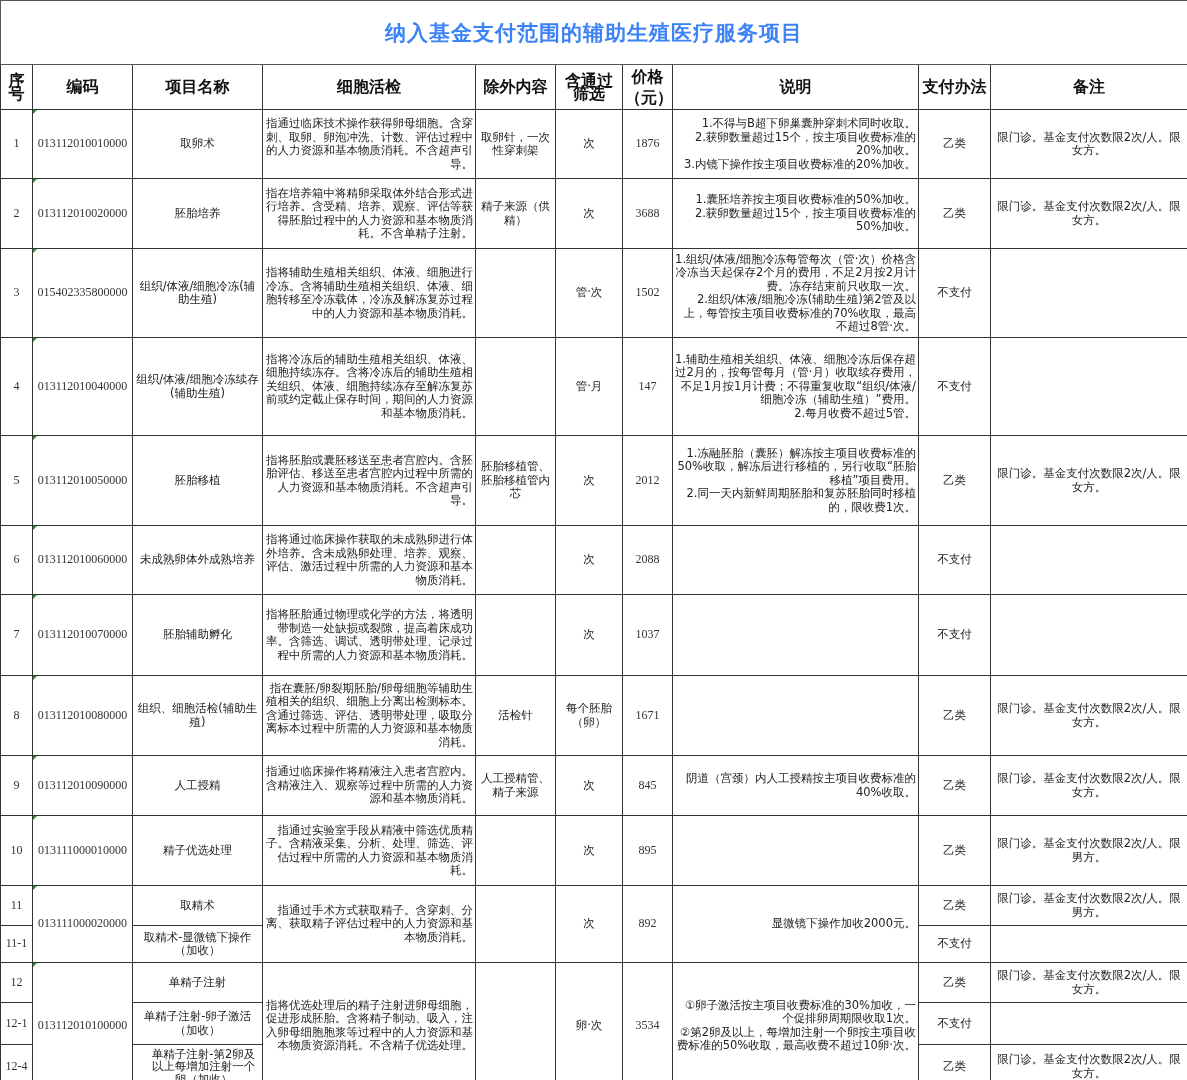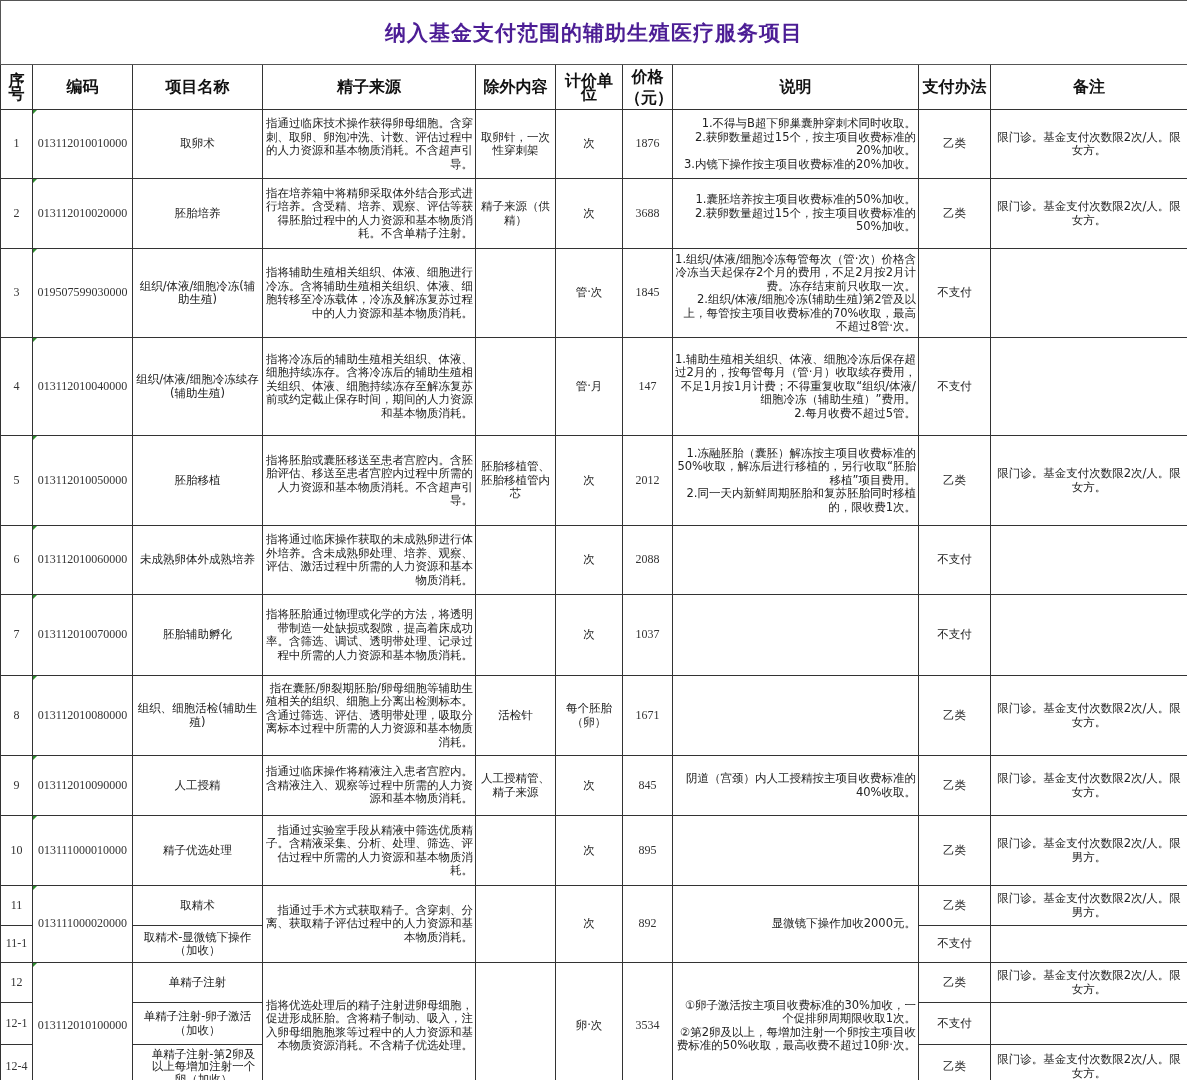--- a/index.html
+++ b/index.html
@@ -1,19 +1,19 @@
 <!DOCTYPE html>
 <html><head>
 <meta charset="utf-8">
 <style>
   html, body { margin: 0; padding: 0; background: #ffffff; }
   body { width: 1187px; height: 1080px; overflow: hidden; font-family: "DejaVu Sans", "Liberation Sans", sans-serif; color: #222; }
   table { border-collapse: collapse; table-layout: fixed; width: 1187px; }
   td, th { border: 1px solid #333; padding: 1px 2px; font-size: 11.5px; line-height: 13.5px; vertical-align: middle; overflow: hidden; }
-  .title-cell { height: 61px; text-align: center; font-family: "DejaVu Serif", "Liberation Serif", serif; font-size: 21px; font-weight: bold; color: #4c1d95; letter-spacing: 1px; border: 1px solid #555; }
+  .title-cell { height: 61px; text-align: center; font-family: "DejaVu Serif", "Liberation Serif", serif; font-size: 21px; font-weight: bold; color: #3b82f6; letter-spacing: 1px; border: 1px solid #555; }
   th { font-weight: bold; font-size: 16px; text-align: center; color: #111; height: 34px; }
   .c { text-align: center; }
   .l { text-align: right; }
   .num { text-align: center; font-family: "Liberation Serif", "DejaVu Serif", serif; font-size: 12px; color: #333; }
   .code { text-align: center; font-family: "Liberation Serif", "DejaVu Serif", serif; font-size: 12px; color: #333; position: relative; }
   .code::before { content: ""; position: absolute; left: 0; top: 0; border-top: 4px solid #2e8b2e; border-right: 4px solid transparent; }
   .multiline { white-space: pre-line; }
 </style>
 </head>
 <body>
@@ -32,23 +32,23 @@
       <col style="width:197px">
   </colgroup>
   <tbody>
       <tr>
     <td colspan="10" class="title-cell">纳入基金支付范围的辅助生殖医疗服务项目</td>
   </tr>
   <tr>
     <th>序号</th>
     <th>编码</th>
     <th>项目名称</th>
-    <th>精子来源</th>
+    <th>细胞活检</th>
     <th>除外内容</th>
-    <th>计价单位</th>
+    <th>含通过筛选</th>
     <th class="multiline" style="line-height:21px;">价格
 （元）</th>
     <th>说明</th>
     <th>支付办法</th>
     <th>备注</th>
   </tr>
 
   <tr style="height:69px">
     <td class="num">1</td>
     <td class="code">013112010010000</td>
@@ -73,26 +73,26 @@
     <td class="c">次</td>
     <td class="num">3688</td>
     <td class="l multiline">1.囊胚培养按主项目收费标准的50%加收。
 2.获卵数量超过15个，按主项目收费标准的50%加收。</td>
     <td class="c">乙类</td>
     <td class="c">限门诊。基金支付次数限2次/人。限女方。</td>
   </tr>
 
   <tr style="height:89px">
     <td class="num">3</td>
-    <td class="code">019507599030000</td>
+    <td class="code">015402335800000</td>
     <td class="c">组织/体液/细胞冷冻(辅助生殖)</td>
     <td class="l">指将辅助生殖相关组织、体液、细胞进行冷冻。含将辅助生殖相关组织、体液、细胞转移至冷冻载体，冷冻及解冻复苏过程中的人力资源和基本物质消耗。</td>
     <td class="c"></td>
     <td class="c">管·次</td>
-    <td class="num">1845</td>
+    <td class="num">1502</td>
     <td class="l multiline">1.组织/体液/细胞冷冻每管每次（管·次）价格含冷冻当天起保存2个月的费用，不足2月按2月计费。冻存结束前只收取一次。
 2.组织/体液/细胞冷冻(辅助生殖)第2管及以上，每管按主项目收费标准的70%收取，最高不超过8管·次。</td>
     <td class="c">不支付</td>
     <td class="c"></td>
   </tr>
 
   <tr style="height:98px">
     <td class="num">4</td>
     <td class="code">013112010040000</td>
     <td class="c">组织/体液/细胞冷冻续存(辅助生殖)</td>

